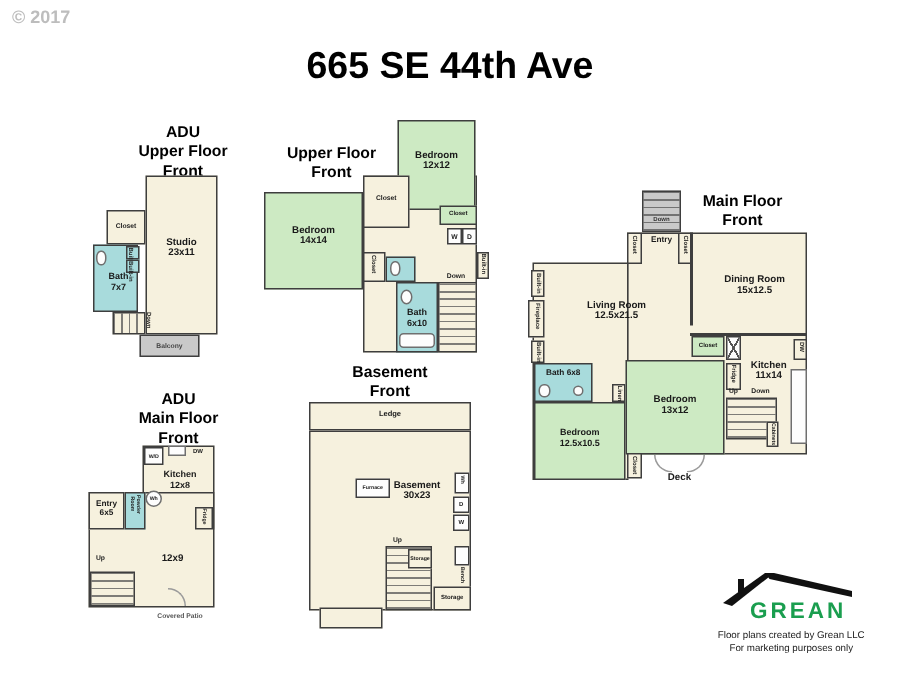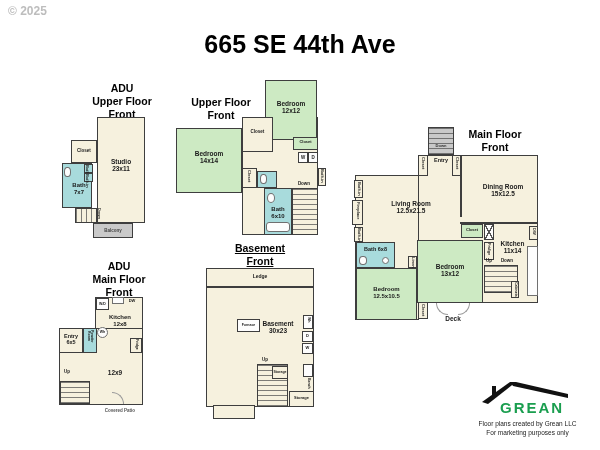--- a/index.html
+++ b/index.html
@@ -30,21 +30,21 @@
   }
   .wall { position:absolute; background:#3e3e3e; }
   .arc { position:absolute; border:1px solid #9a9a9a; }
   .brand { position:absolute; font-weight:bold; letter-spacing:2px; font-size:15px; color:#1a9e4f; }
   .credit { position:absolute; text-align:center; font-size:6.5px; color:#222; line-height:1.35; white-space:pre-line; }
   .tiny { font-size:4px; }
 </style>
 </head>
 <body>
 
-<div class="copyright">© 2025</div>
+<div class="copyright">© 2017</div>
 <div class="page-title">665 SE 44th Ave</div>
 
 <div class="plan-title" style="left:62px;top:82px;width:120px;">ADU
 Upper Floor
 Front</div>
 
 <div class="room cream" style="left:97px;top:117px;width:48px;height:106px;"></div>
 <div class="room cream" style="left:71px;top:140px;width:26px;height:23px;"></div>
 <div class="lbl" style="left:71px;top:148px;width:26px;font-size:4.5px;">Closet</div>
 <div class="lbl" style="left:99px;top:158px;width:44px;font-size:6.5px;">Studio
@@ -172,21 +172,21 @@
 <div class="lbl" style="left:59px;top:333px;width:24px;font-size:5.5px;">Entry
 6x5</div>
 <div class="room cream" style="left:130px;top:338px;width:12px;height:15px;"></div>
 <div class="vlbl" style="left:134px;top:339px;font-size:3.5px;">Fridge</div>
 <div class="lbl" style="left:95px;top:369px;width:40px;font-size:6.5px;">12x9</div>
 <div class="lbl" style="left:60px;top:369px;width:14px;font-size:4.5px;">Up</div>
 <div class="room cream stairs-h" style="left:60px;top:381px;width:30px;height:23px;"></div>
 <div class="arc" style="left:112px;top:392px;width:12px;height:12px;border-radius:0 100% 0 0;border-bottom:none;border-left:none;"></div>
 <div class="lbl" style="left:80px;top:408px;width:80px;font-size:4.5px;color:#555;">Covered Patio</div>
 
-<div class="plan-title" style="left:225px;top:242px;width:70px;text-decoration:underline;">Basement
+<div class="plan-title" style="left:225px;top:242px;width:70px;">Basement
 Front</div>
 
 <div class="room cream" style="left:206px;top:268px;width:108px;height:19px;"></div>
 <div class="lbl" style="left:206px;top:274px;width:108px;font-size:5px;">Ledge</div>
 <div class="room cream" style="left:206px;top:287px;width:108px;height:120px;"></div>
 <div class="room cream" style="left:213px;top:405px;width:42px;height:14px;"></div>
 <div class="room white" style="left:237px;top:319px;width:23px;height:13px;"></div>
 <div class="lbl" style="left:237px;top:323px;width:23px;font-size:3.5px;">Furnace</div>
 <div class="lbl" style="left:255px;top:320px;width:46px;font-size:6.5px;">Basement
 30x23</div>

